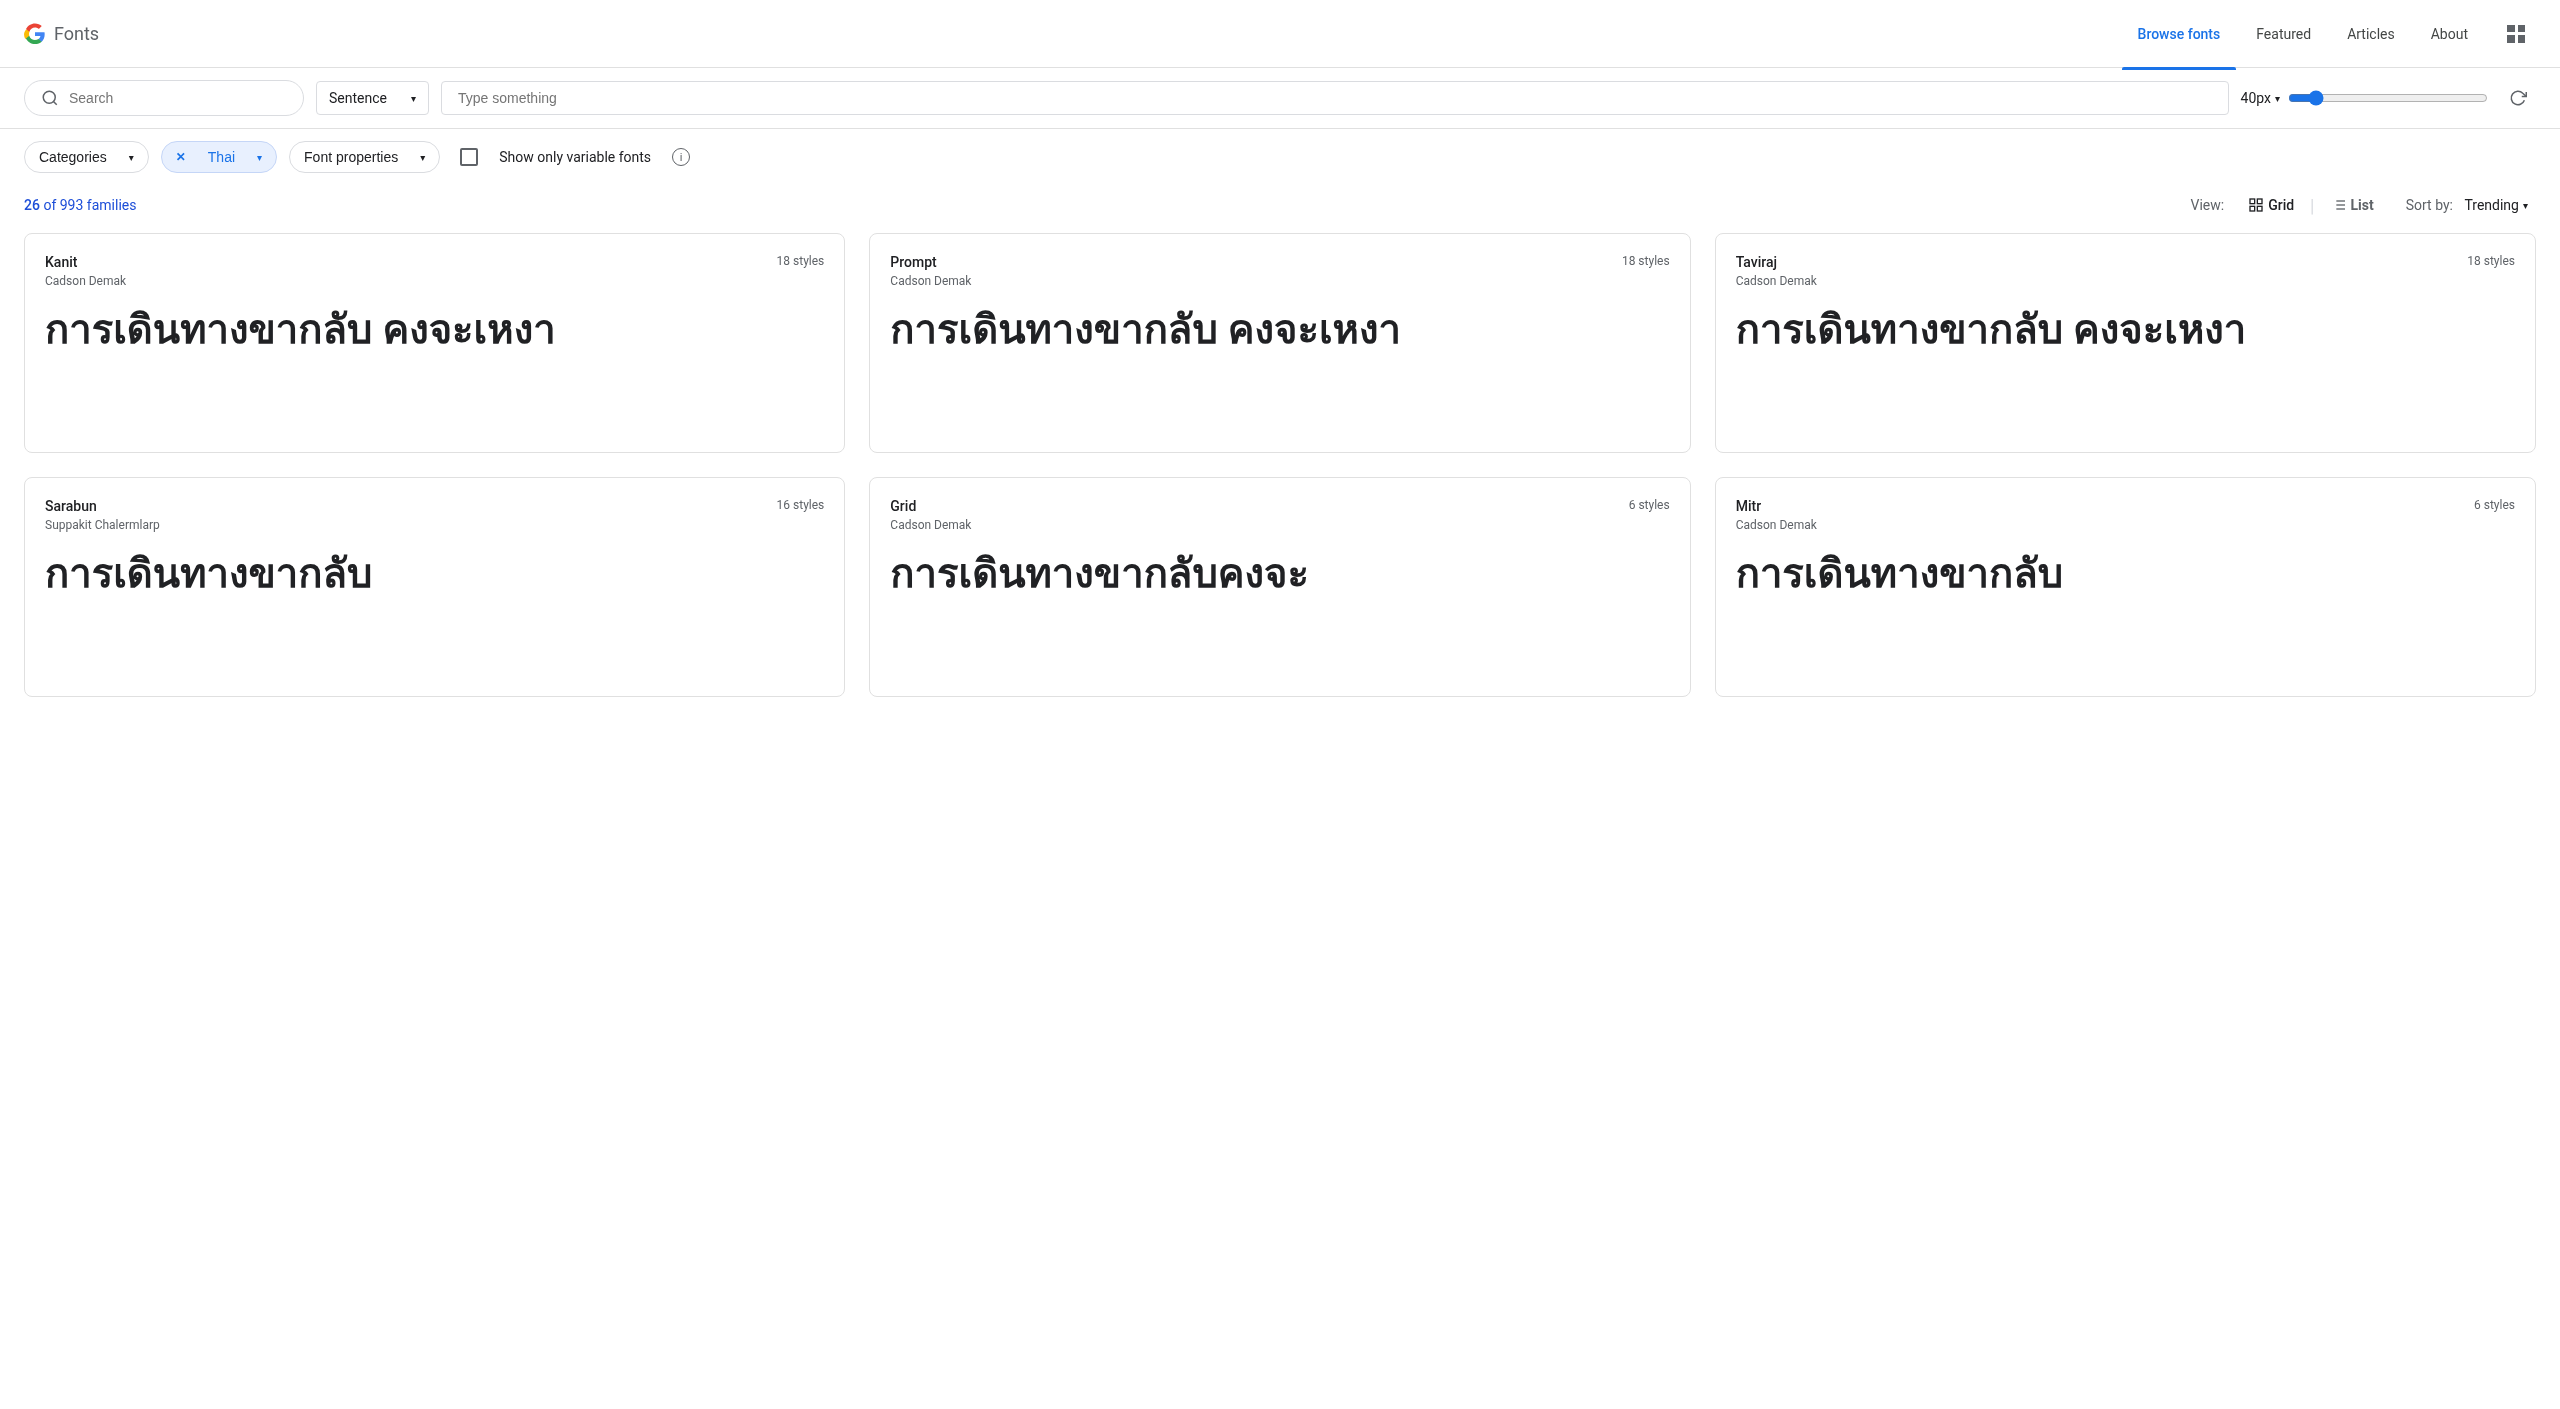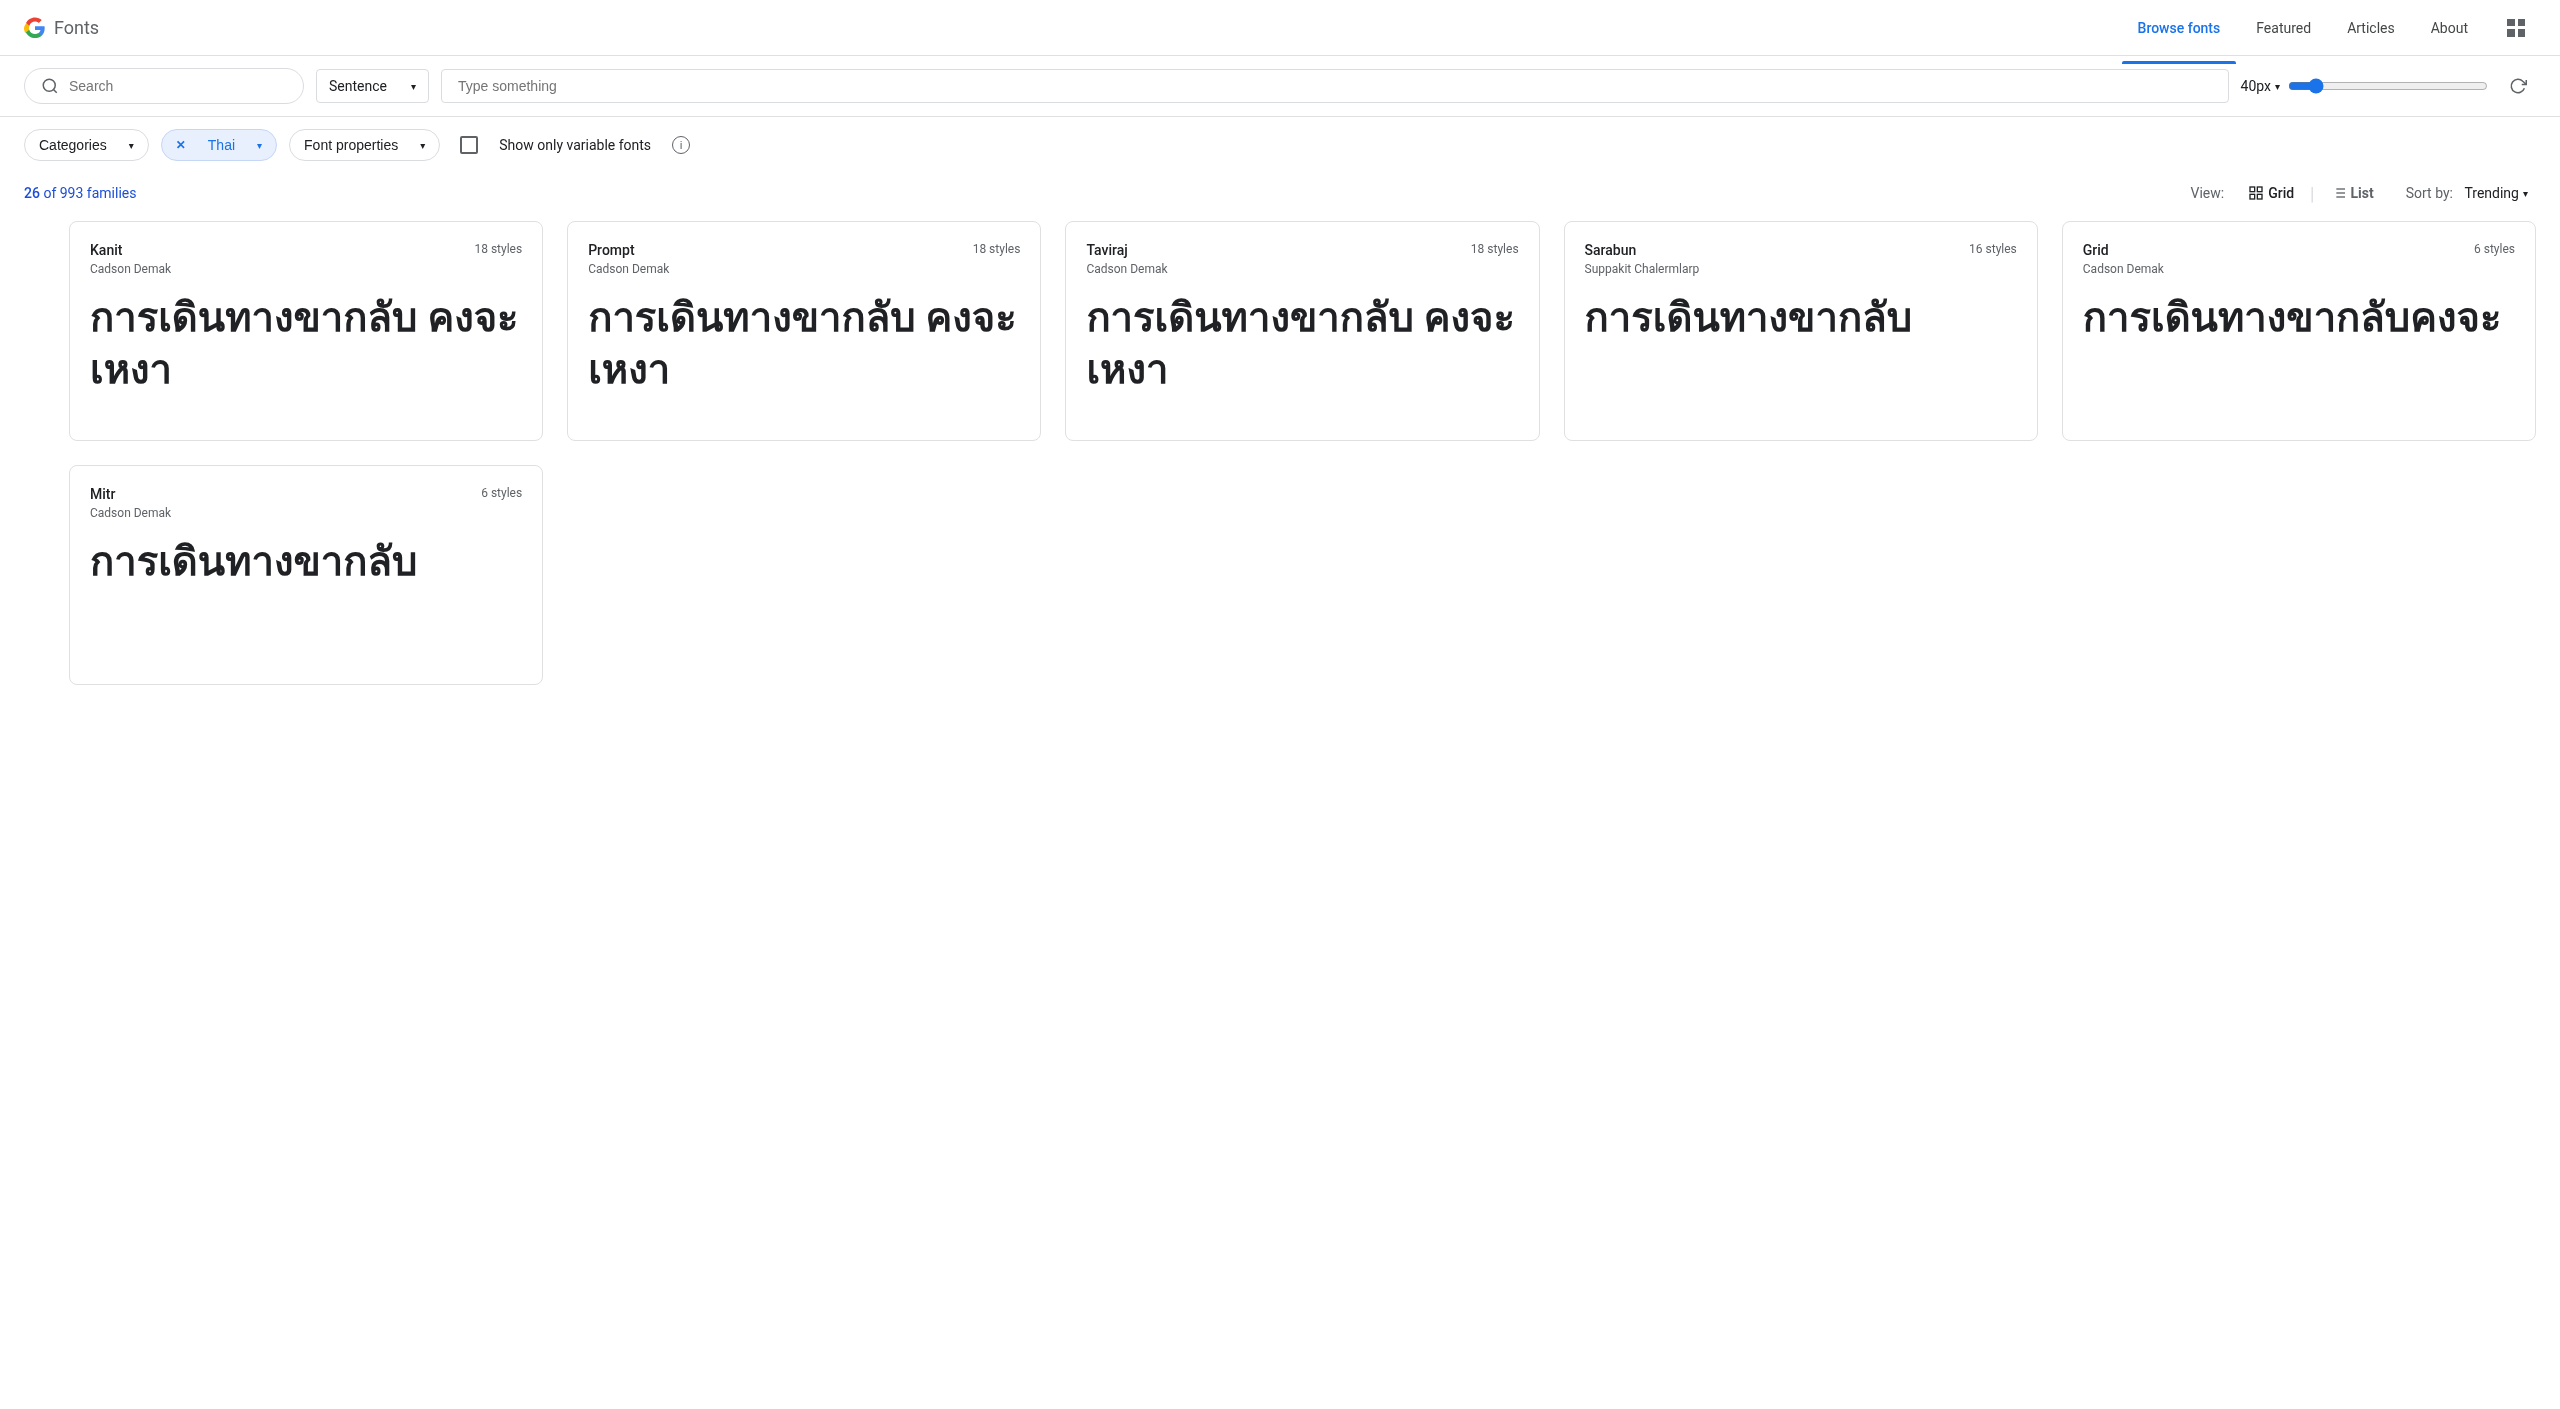--- a/index.html
+++ b/index.html
@@ -3,21 +3,21 @@
   <meta charset="utf-8">
   <style>
     * { box-sizing: border-box; margin: 0; padding: 0; }
     body { font-family: 'Google Sans', Roboto, Arial, sans-serif; background: #fff; color: #202124; font-size: 14px; }
 
     
     .header {
       display: flex;
       align-items: center;
       padding: 0 24px;
-      height: 56px;
+      height: 68px;
       border-bottom: 1px solid #e0e0e0;
       gap: 40px;
     }
     .logo {
       display: flex;
       align-items: center;
       gap: 8px;
       font-size: 18px;
       color: #202124;
       font-weight: 400;
@@ -248,24 +248,23 @@
       font-size: 14px;
       color: #202124;
       cursor: pointer;
       padding: 4px 8px;
     }
     .sort-label { color: #5f6368; }
 
     
     .font-grid {
       display: grid;
-      grid-template-columns: repeat(5, 1fr);
+      grid-template-columns: repeat(3, 1fr);
       gap: 24px;
       padding: 0 24px 24px;
-      margin-left: 45px;
     }
     .font-card {
       border: 1px solid #e0e0e0;
       border-radius: 8px;
       padding: 20px;
       cursor: pointer;
       transition: box-shadow 0.2s;
       background: #fff;
       min-height: 220px;
       display: flex;

